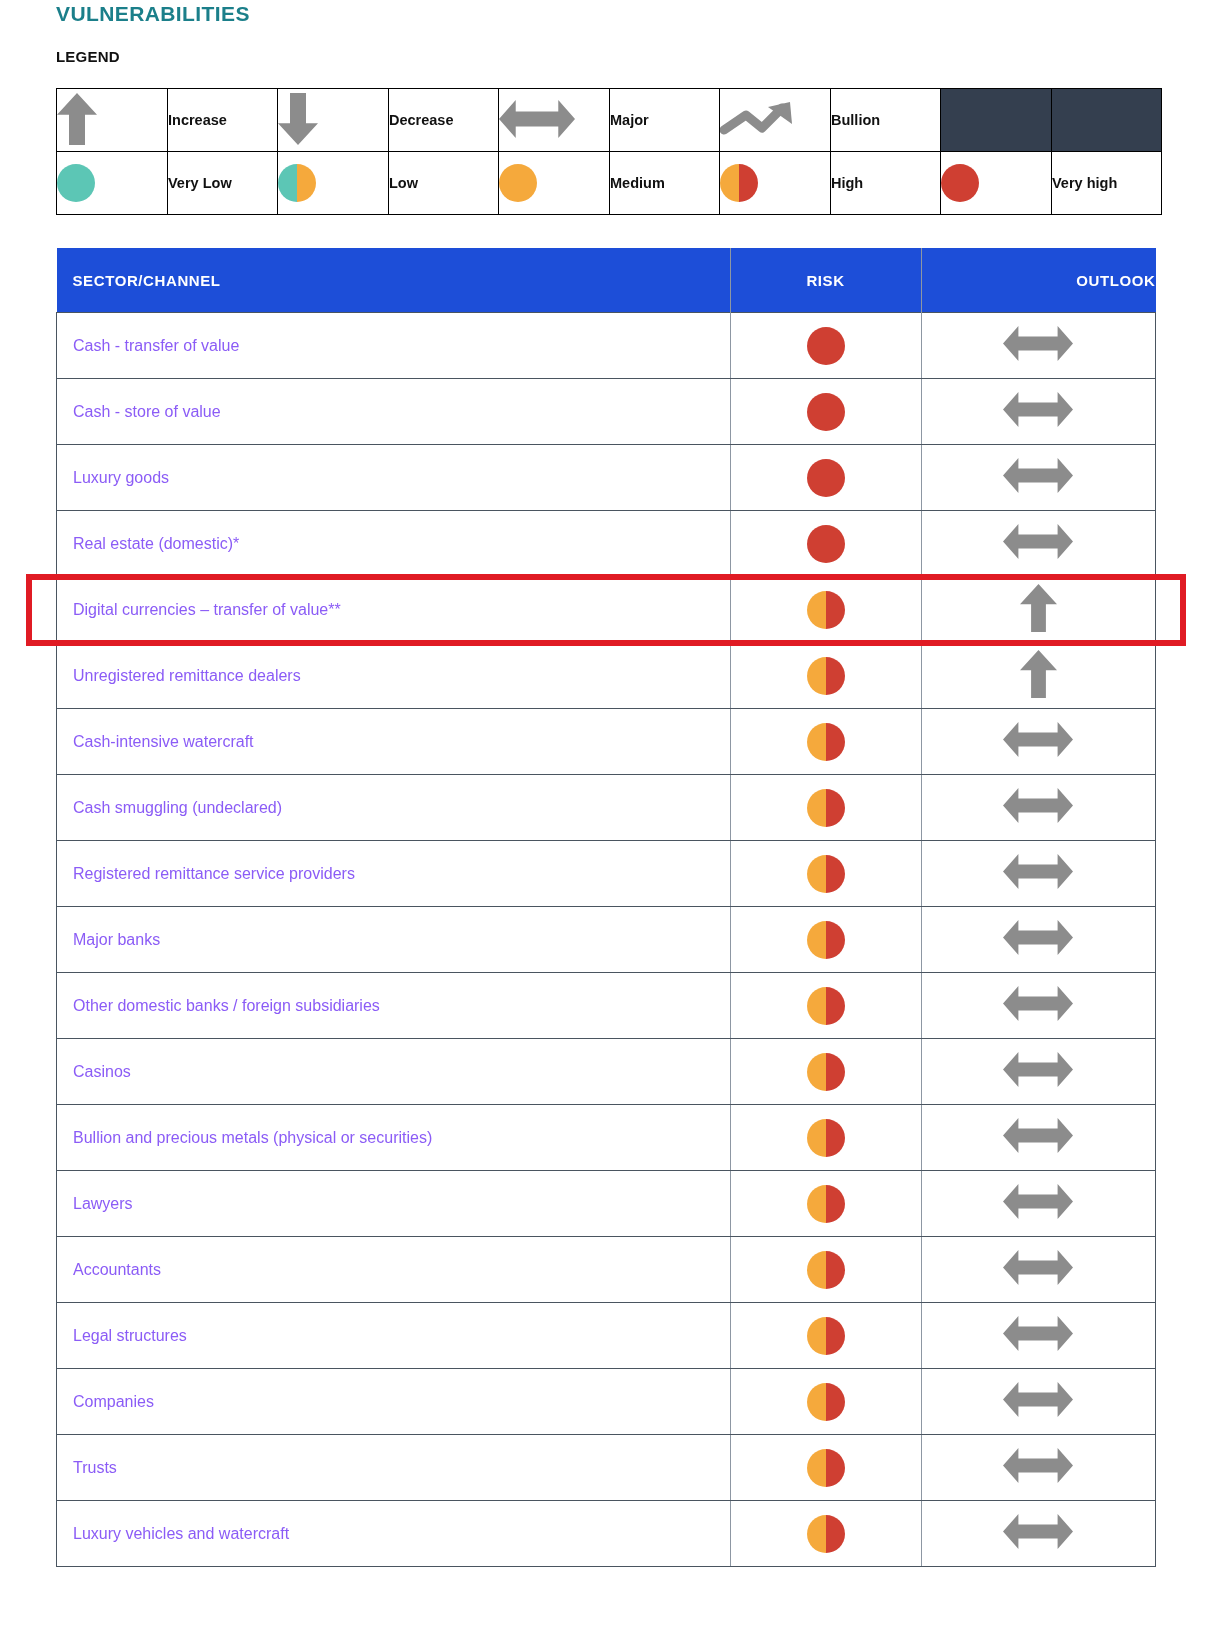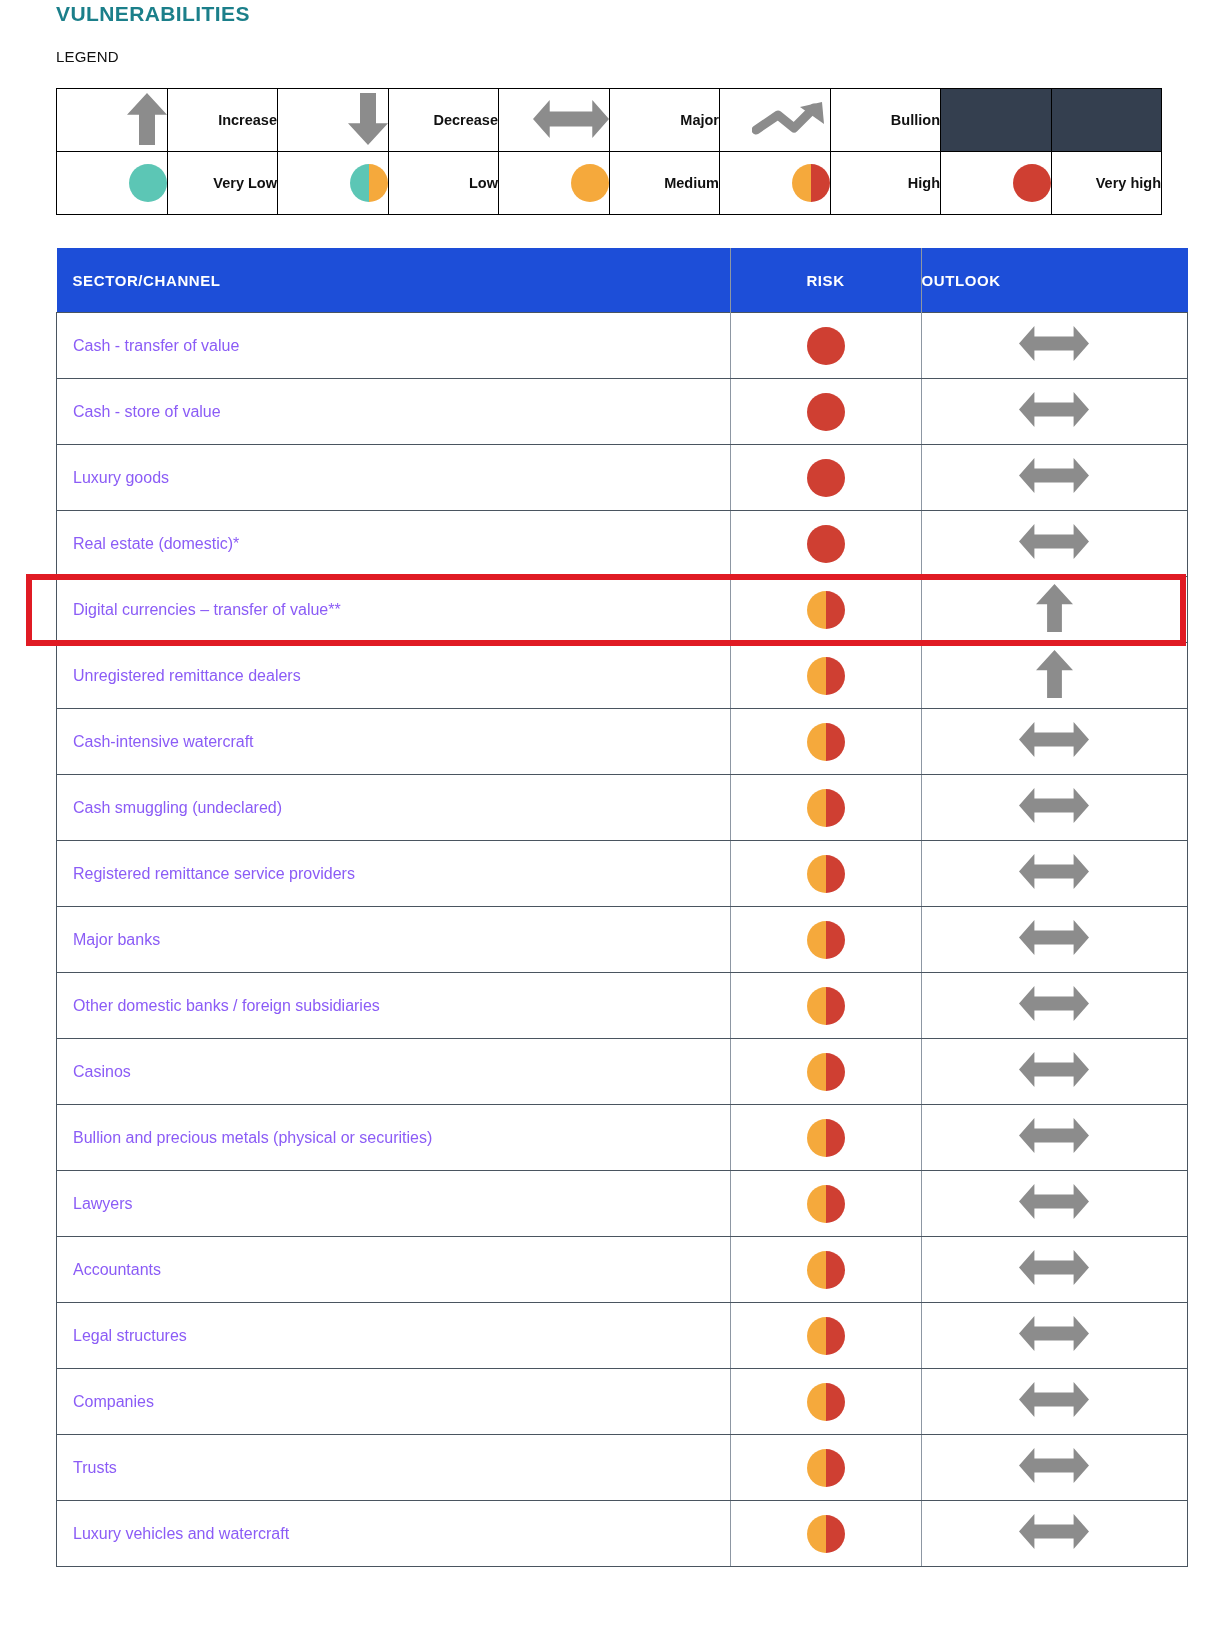--- a/index.html
+++ b/index.html
@@ -24,38 +24,38 @@
     font-size: 21px;
     font-weight: bold;
     letter-spacing: 0.4px;
     color: #1b7f8a;
   }
   #legend-title {
     position: absolute;
     left: 56px;
     top: 48px;
     font-size: 15px;
-    font-weight: normal;
+    font-weight: bold;
     color: #111111;
     letter-spacing: 0.2px;
   }
 
   
   #legend-table {
     position: absolute;
     left: 56px;
     top: 88px;
     width: 1093px;
     border-collapse: collapse;
     table-layout: fixed;
   }
   #legend-table td {
     border: 1.6px solid #000000;
     height: 62px;
-    text-align: right;
+    text-align: left;
     vertical-align: middle;
     font-size: 14.5px;
     font-weight: bold;
     color: #111111;
     padding: 0;
   }
   #legend-table td.lg-icon { width: 110px; }
   #legend-table td.lg-label { width: 109px; }
   #legend-table td.dark-cell {
     background: #343f4f;
@@ -86,22 +86,22 @@
     padding-left: 16px;
     width: 657px;
     border-right: 1.5px solid #8d97a3;
   }
   #main-table th.h-risk {
     width: 190px;
     text-align: center;
     border-right: 1.5px solid #8d97a3;
   }
   #main-table th.h-outlook {
-    width: 266px;
-    text-align: left;
+    width: 234px;
+    text-align: right;
   }
   #main-table td {
     height: 65px;
     padding: 0;
     border-bottom: 1.6px solid #4a5560;
     font-size: 16px;
     color: #8b5cf6;
     background: #ffffff;
   }
   #main-table td.c-sector {

